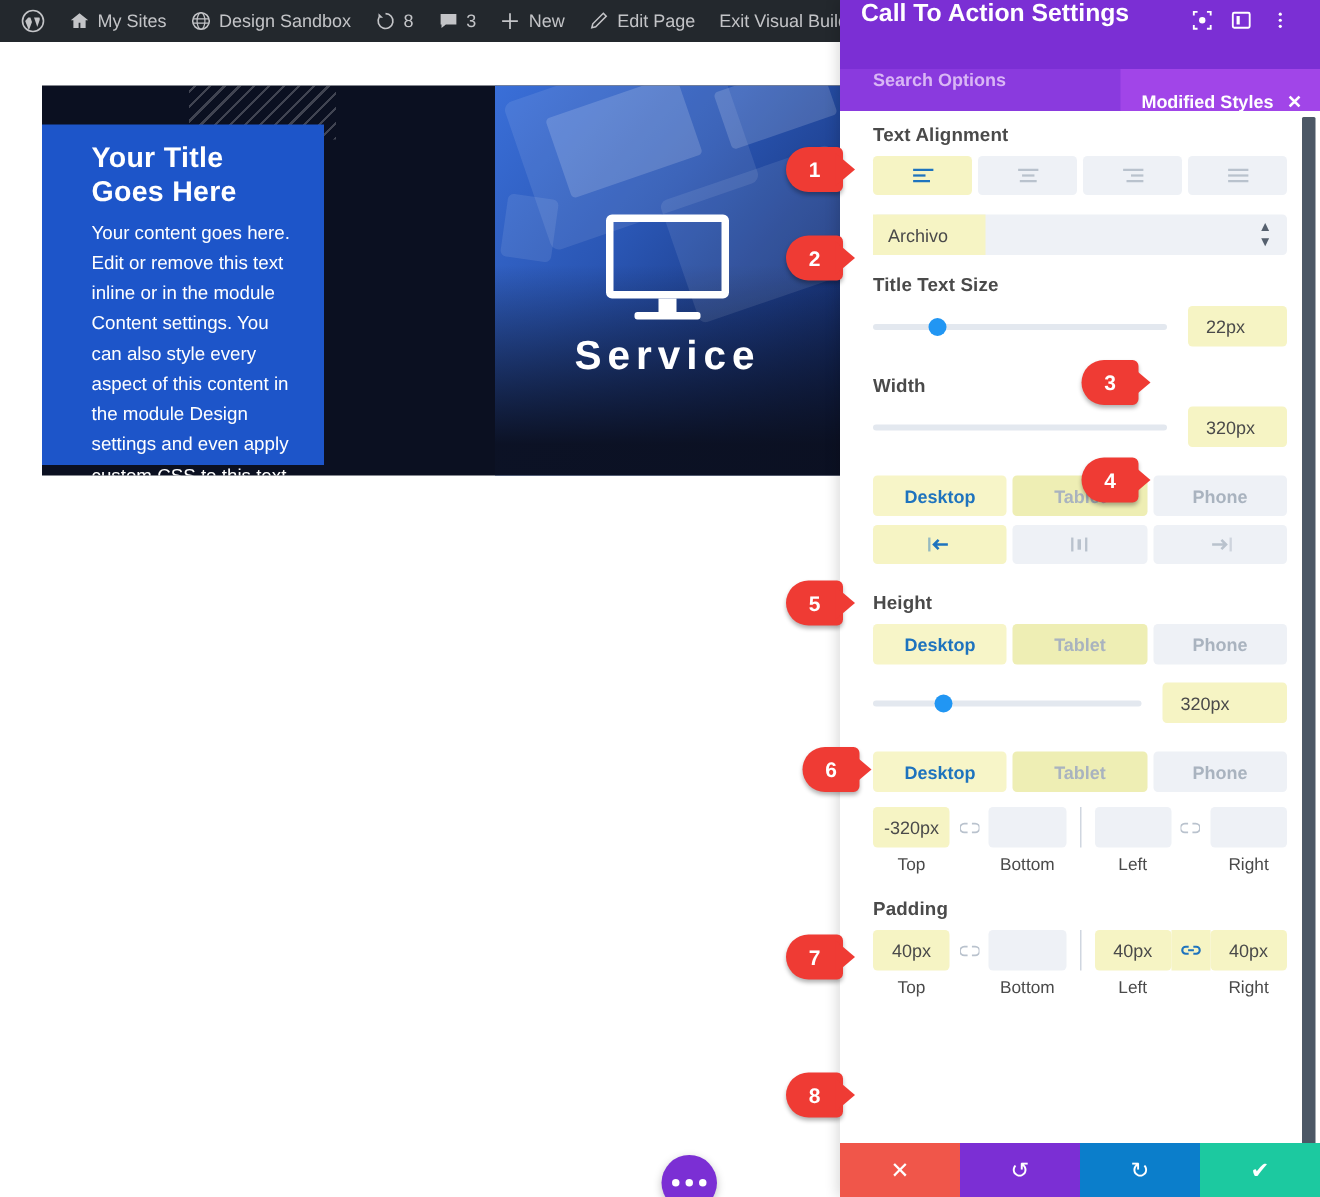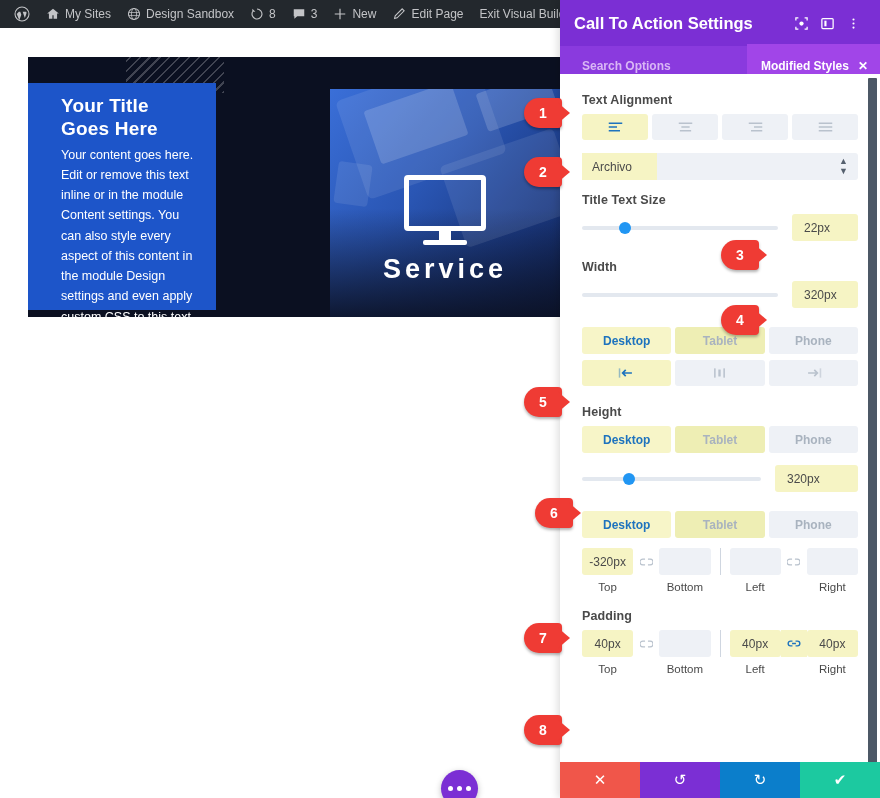--- a/index.html
+++ b/index.html
@@ -51,21 +51,20 @@
   }
   #cta-body {
     color: #ffffff; font-size: 12.5px; line-height: 1.62;
   }
   #img-panel {
     position: absolute; right: 0; top: 0; width: 230px; height: 260px;
     background:
       linear-gradient(to bottom, rgba(11,16,33,0) 46%, rgba(11,16,33,.97) 92%),
       linear-gradient(130deg, #3a6fd8 0%, #2a56b4 38%, #1b3a84 70%, #0f1f4d 100%);
     overflow: hidden;
-    margin-top: 32px;
   }
   .lp { position: absolute; background: rgba(255,255,255,.09); }
   .lp2 { position: absolute; background: rgba(255,255,255,.16); }
   #monitor {
     position: absolute; left: 50%; top: 86px; transform: translateX(-50%);
     width: 82px;
   }
   #mon-screen {
     width: 82px; height: 56px; border: 5px solid #fff; border-radius: 4px;
   }
@@ -85,45 +84,45 @@
   }
   #fab span { width: 5px; height: 5px; border-radius: 50%; background: #fff; }
 
   
   #panel {
     position: absolute; right: 0; top: 0; width: 320px; height: 798px;
     background: #ffffff; display: flex; flex-direction: column;
     box-shadow: -2px 0 8px rgba(0,0,0,.14);
   }
   #panel-head {
-    height: 46px; background: #7b2fd4; display: flex; align-items: center;
+    height: 46px; background: #7b2fd4; display: flex; align-items: flex-start;
     padding: 0 14px; flex: 0 0 auto;
   }
   #panel-title {
     color: #fff; font-size: 16.5px; font-weight: bold; flex: 1 1 auto;
   }
   .head-ico {
     width: 26px; height: 26px; display: flex; align-items: center;
     justify-content: center; color: #fff; flex: 0 0 auto;
   }
   #panel-search {
-    height: 28px; background: #8a3ade; display: flex; align-items: center;
-    padding: 11px 0 0 22px; flex: 0 0 auto;
+    height: 28px; background: #8a3ade; display: flex; align-items: flex-start;
+    padding: 0 0 0 22px; flex: 0 0 auto;
   }
   #search-ph {
     flex: 1 1 auto; color: #d9b6f5; font-size: 12px; font-weight: bold;
   }
   #mod-badge {
     height: 44px; background: #a145e8; color: #fff; font-size: 12px;
     font-weight: bold; display: flex; align-items: center; gap: 9px;
     padding: 0 12px 0 14px;
   }
   #panel-body {
     flex: 1 1 auto; position: relative; overflow: hidden;
-    padding: 19px 22px 0 22px; background: #fff;
+    padding: 9px 22px 0 22px; background: #fff;
   }
   .fld { margin-bottom: 13px; }
   .fld-label {
     font-size: 12.5px; color: #4a4a4a; font-weight: bold;
     margin-bottom: 7px; letter-spacing: .1px;
   }
 
   
   .seg { display: flex; gap: 4px; }
   .seg-btn {

